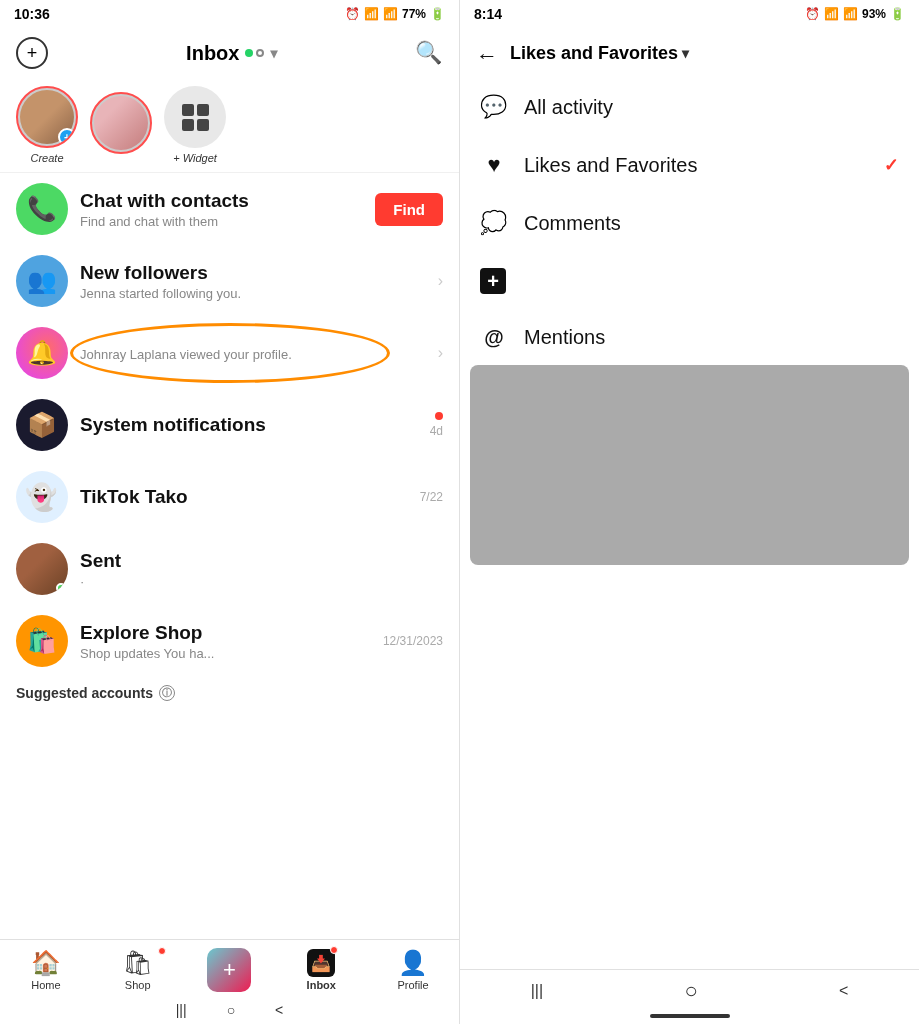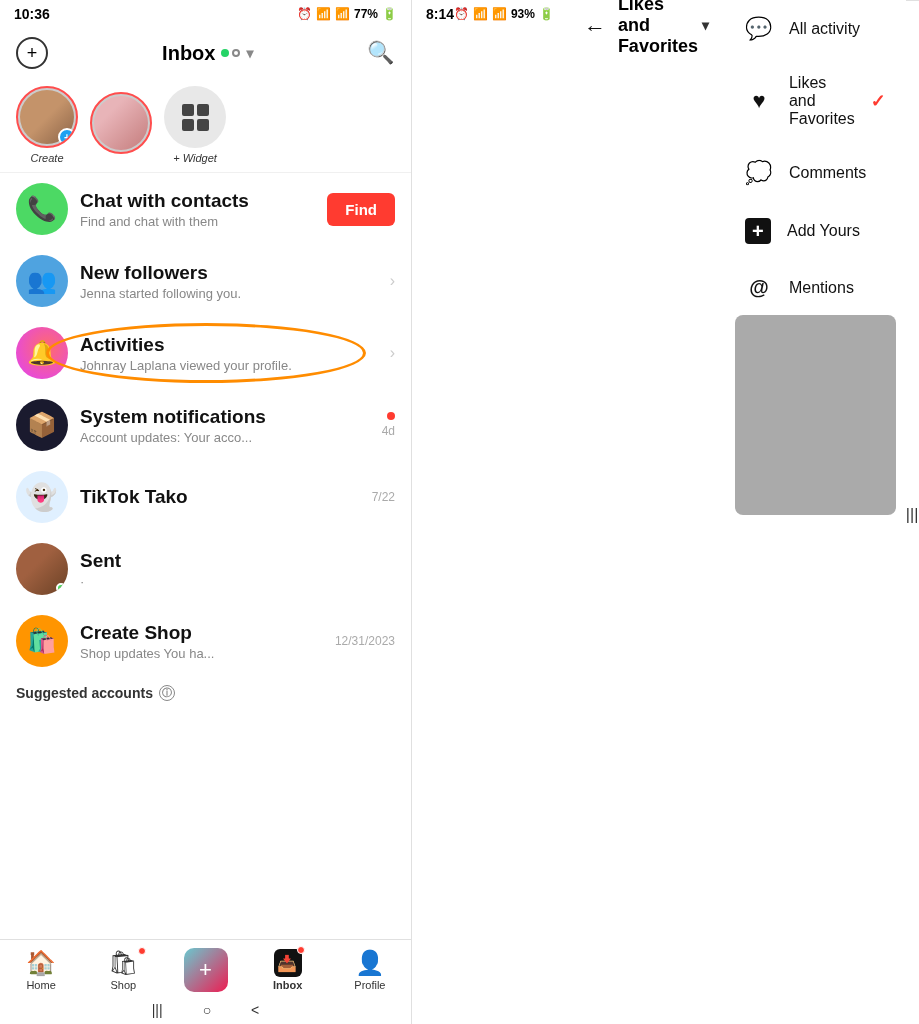--- a/index.html
+++ b/index.html
@@ -7,36 +7,36 @@
       width: 919px;
       height: 1024px;
       font-family: -apple-system, BlinkMacSystemFont, 'Segoe UI', sans-serif;
       background: #fff;
       display: flex;
       overflow: hidden;
     }
 
     
     .left-panel {
-      width: 412px;
+      width: 460px;
       height: 1024px;
       background: #fff;
       display: flex;
       flex-direction: column;
       border-right: 1px solid #e0e0e0;
       position: relative;
     }
 
     
     .right-panel {
       width: 459px;
       height: 1024px;
       background: #fff;
       display: flex;
-      flex-direction: row;
+      flex-direction: column;
     }
 
     
     .status-bar {
       display: flex;
       justify-content: space-between;
       align-items: center;
       padding: 6px 14px;
       font-size: 13px;
       font-weight: 600;
@@ -244,21 +244,21 @@
 
     .menu-list { flex: 1; }
     .menu-item {
       display: flex; align-items: center;
       padding: 16px 20px;
       gap: 16px;
       cursor: pointer;
       position: relative;
     }
     .menu-icon { font-size: 22px; color: #111; width: 28px; text-align: center; }
-    .menu-label { font-size: 16px; color: #111; flex: 1; }
+    .menu-label { font-size: 20px; color: #111; flex: 1; }
     .check-mark { color: #ff3b30; font-size: 18px; font-weight: 700; }
 
     .gray-box {
       margin: 0 10px;
       background: #aaa;
       border-radius: 8px;
       flex: 1;
       min-height: 200px;
     }
 
@@ -383,33 +383,31 @@
         <div class="inbox-title">New followers</div>
         <div class="inbox-sub">Jenna started following you.</div>
       </div>
       <span class="chevron">›</span>
     </div>
 
     <div class="activities-wrap">
       <div class="inbox-item">
         <div class="inbox-icon pink-red">🔔</div>
         <div class="inbox-text">
-          <div class="inbox-title">Activities</div>
           <div class="inbox-sub">Johnray Laplana viewed your profile.</div>
         </div>
         <span class="chevron">›</span>
       </div>
       <div class="orange-circle"></div>
     </div>
 
     <div class="inbox-item">
       <div class="inbox-icon dark">📦</div>
       <div class="inbox-text">
         <div class="inbox-title">System notifications</div>
-        <div class="inbox-sub">Account updates: Your acco...</div>
       </div>
       <div class="inbox-meta">
         <div class="red-dot"></div>
         <span>4d</span>
       </div>
     </div>
 
     <div class="inbox-item">
       <div class="inbox-icon ghost">
         <span class="ghost-icon">👻</span>
@@ -428,21 +426,21 @@
       </div>
       <div class="inbox-text">
         <div class="inbox-title">Sent</div>
         <div class="inbox-sub">·</div>
       </div>
     </div>
 
     <div class="inbox-item">
       <div class="inbox-icon orange">🛍️</div>
       <div class="inbox-text">
-        <div class="inbox-title">Create Shop</div>
+        <div class="inbox-title">Explore Shop</div>
         <div class="inbox-sub">Shop updates You ha...</div>
       </div>
       <div class="inbox-meta">
         <span>12/31/2023</span>
       </div>
     </div>
 
     <div class="suggested-section">
       <span>Suggested accounts</span>
       <div class="info-circle">ⓘ</div>
@@ -518,21 +516,20 @@
       <span class="check-mark">✓</span>
     </div>
 
     <div class="menu-item">
       <span class="menu-icon">💭</span>
       <span class="menu-label">Comments</span>
     </div>
 
     <div class="menu-item">
       <span class="menu-icon" style="font-size:20px; font-weight:700; background:#111; color:#fff; width:26px; height:26px; border-radius:4px; display:flex; align-items:center; justify-content:center;">+</span>
-      <span class="menu-label">Add Yours</span>
     </div>
 
     <div class="menu-item">
       <span class="menu-icon" style="font-size:20px; font-weight:700;">@</span>
       <span class="menu-label">Mentions</span>
     </div>
 
     <div class="gray-box"></div>
   </div>
 

